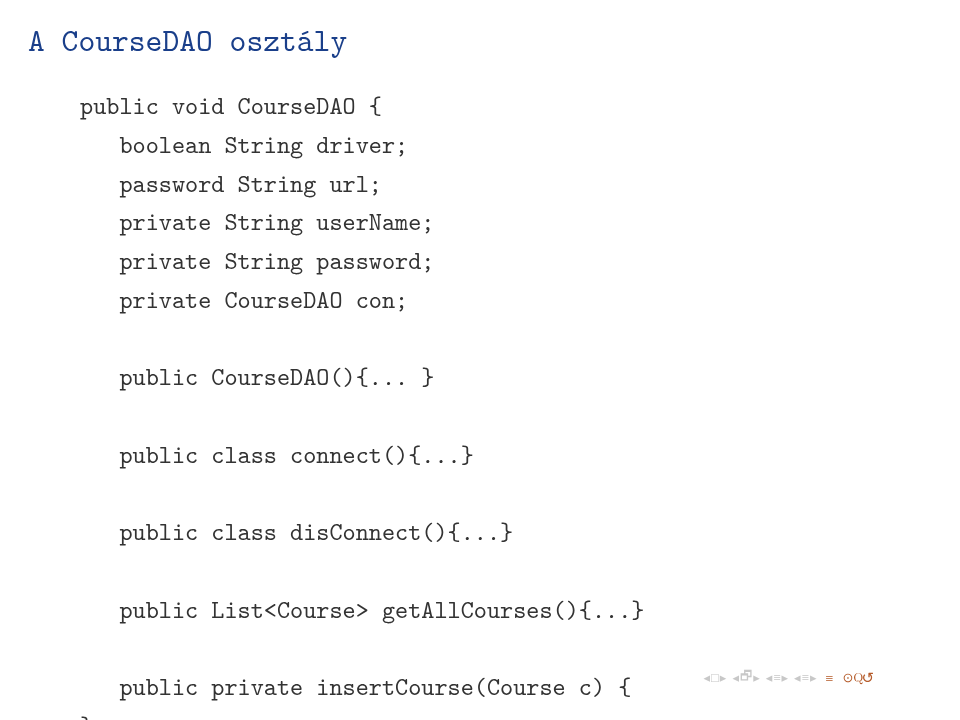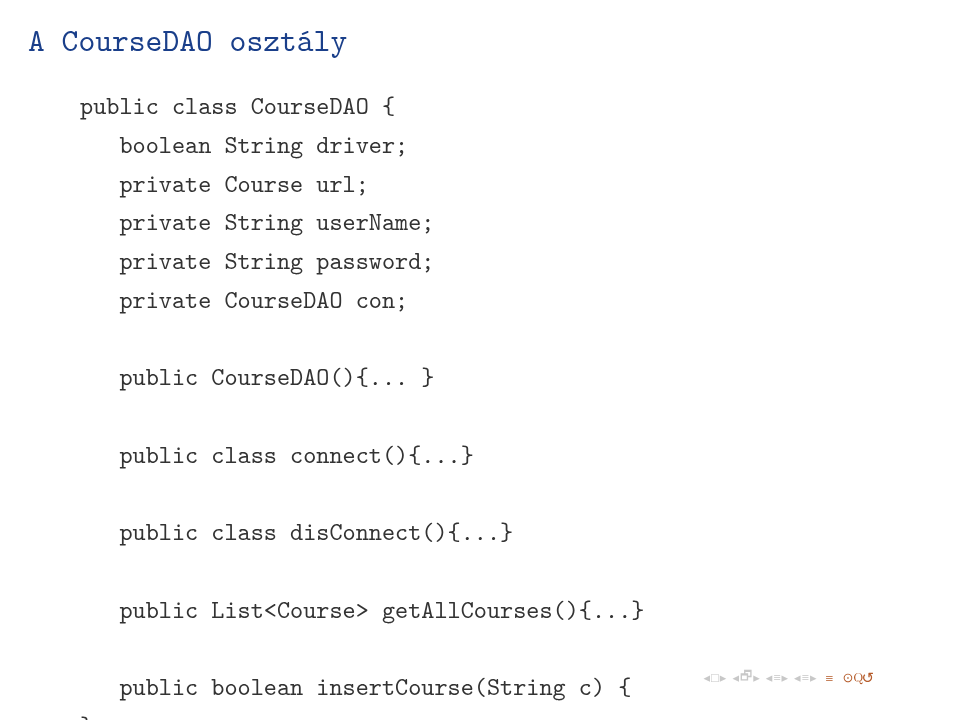--- a/index.html
+++ b/index.html
@@ -82,36 +82,36 @@
     margin-left: -2px;
   }
 </style>
 </head>
 <body>
 
 <div class="slide">
 
   <div class="title">A CourseDAO osztály</div>
 
-  <div class="content"><span>public class CourseDAO {</span>
+  <div class="content"><span>public void CourseDAO {</span>
 <span>   boolean String driver;</span>
-<span>   private Course url;</span>
+<span>   password String url;</span>
 <span>   private String userName;</span>
 <span>   private String password;</span>
 <span>   private CourseDAO con;</span>
 <span></span>
 <span>   public CourseDAO(){... }</span>
 <span></span>
 <span>   public class connect(){...}</span>
 <span></span>
 <span>   public class disConnect(){...}</span>
 <span></span>
 <span>   public List&lt;Course&gt; getAllCourses(){...}</span>
 <span></span>
-<span>   public boolean insertCourse(String c) {</span>
+<span>   public private insertCourse(Course c) {</span>
 <span>}</span></div>
 
   <div class="nav-row">
     <span class="nav-group">
       <span class="nav-tri">◂</span>
       <span class="nav-sym">□</span>
       <span class="nav-tri">▸</span>
     </span>
     <span class="nav-group">
       <span class="nav-tri">◂</span>

